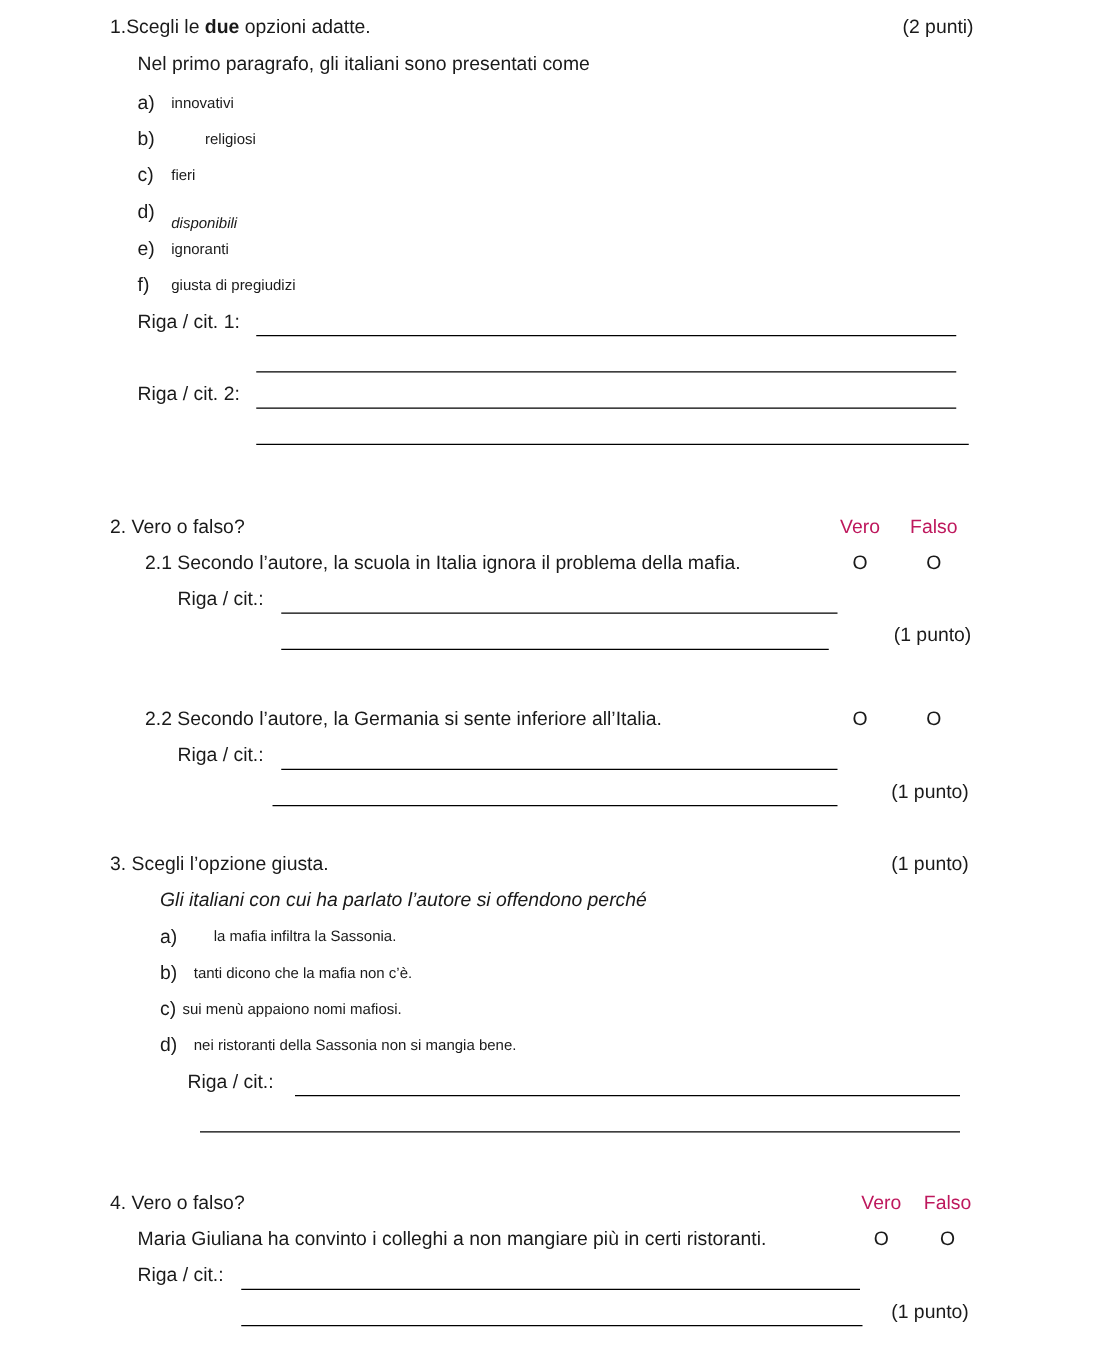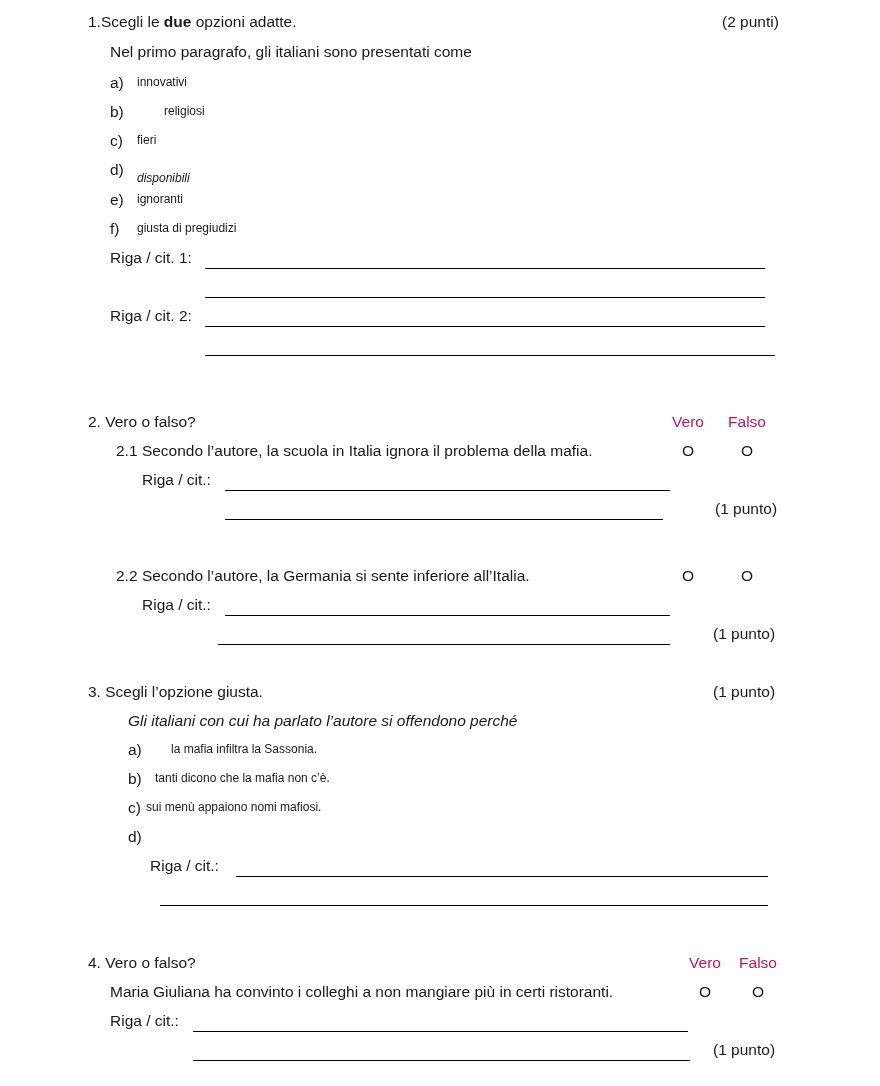--- a/index.html
+++ b/index.html
@@ -135,20 +135,21 @@
   <div class="opt-letter" style="left:128px; top:740px;">a)</div>
   <div class="opt-text" style="left:155px; top:740px;margin-left:16px;">la mafia infiltra la Sassonia.</div>
 
   <div class="opt-letter" style="left:128px; top:769px;">b)</div>
   <div class="opt-text" style="left:155px; top:769px;">tanti dicono che la mafia non c’è.</div>
 
   <div class="opt-letter" style="left:128px; top:798px;">c)</div>
   <div class="opt-text" style="left:146px; top:798px;text-align:center;">sui menù appaiono nomi mafiosi.</div>
 
   <div class="opt-letter" style="left:128px; top:827px;">d)</div>
+  <div class="opt-text" style="left:155px; top:827px;">nei ristoranti della Sassonia non si mangia bene.</div>
 
   <div class="t" style="left:150px; top:856px;">Riga / cit.:</div>
   <div class="rule" style="left:236px; top:876px; width:532px;"></div>
   <div class="rule" style="left:160px; top:905px; width:608px;"></div>
 
   <div class="t" style="left:88px; top:953px;"><span>4.</span><span> </span><span>Vero o falso?</span></div>
   <div class="hdr-col" style="left:675px; top:953px; width:60px;">Vero</div>
   <div class="hdr-col" style="left:728px; top:953px; width:60px;">Falso</div>
 
   <div class="t" style="left:110px; top:982px;">Maria Giuliana ha convinto i colleghi a non mangiare più in certi ristoranti.</div>

